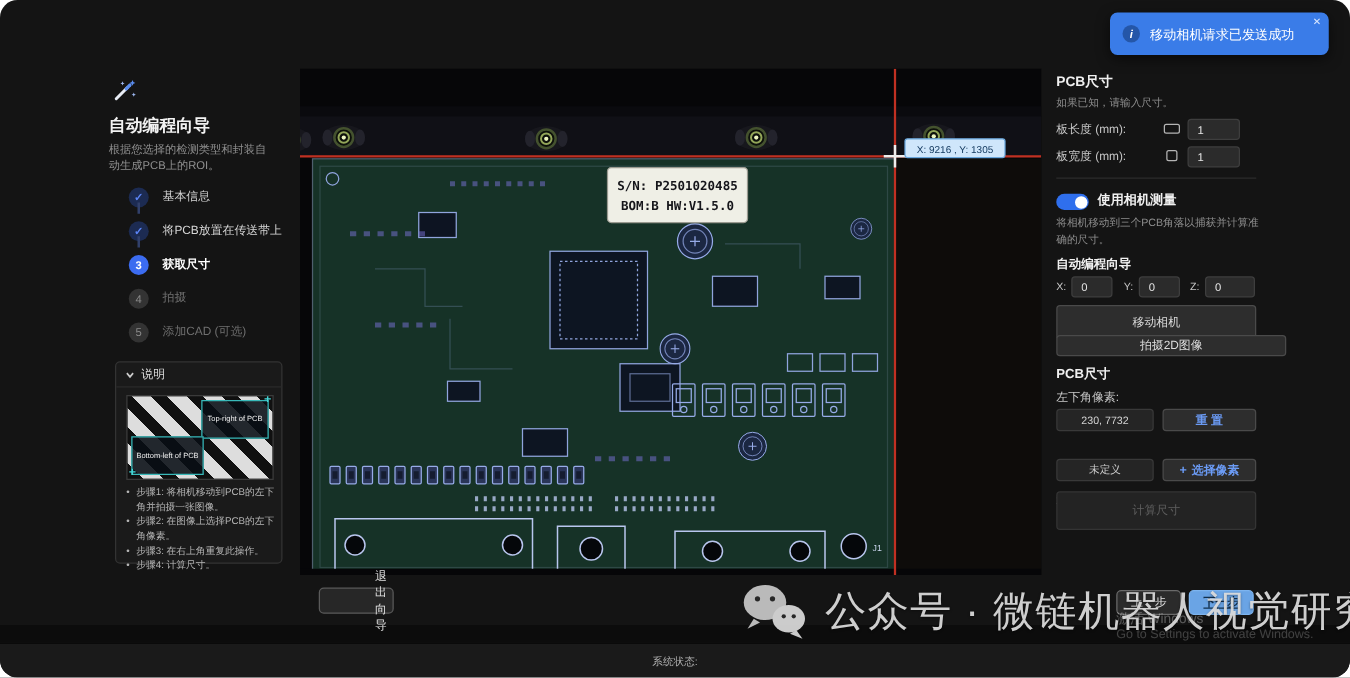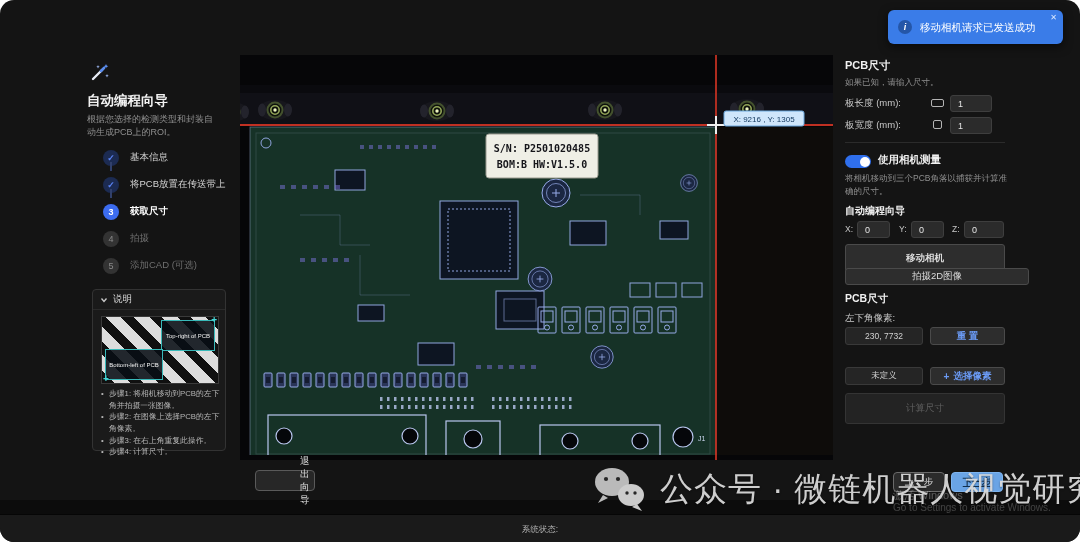--- a/index.html
+++ b/index.html
@@ -312,21 +312,21 @@
 
   <div class="abs" style="left:845px; top:204px; font-size:10px; font-weight:bold; color:#f0f0f0;">自动编程向导</div>
 
   <div class="abs rpanel-label" style="left:845px; top:224px; font-size:8.5px;">X:</div>
   <input class="abs pinput" style="left: 857px; top: 221px; width: 33px;" value="0">
   <div class="abs rpanel-label" style="left:899px; top:224px; font-size:8.5px;">Y:</div>
   <input class="abs pinput" style="left: 911px; top: 221px; width: 33px;" value="0">
   <div class="abs rpanel-label" style="left:952px; top:224px; font-size:8.5px;">Z:</div>
   <input class="abs pinput" style="left: 964px; top: 221px; width: 40px;" value="0">
 
-  <div class="abs btn-dark" style="left:845px; top:244px; width:160px; height:28px;font-weight:bold;">移动相机</div>
+  <div class="abs btn-dark" style="left:845px; top:244px; width:160px; height:28px;">移动相机</div>
   <div class="abs btn-dark" style="left:845px; top:268px; width:184px; height:17px;">拍摄2D图像</div>
 
   <div class="abs heading" style="left:845px; top:292px; font-size:10.5px;">PCB尺寸</div>
 
   <div class="abs rpanel-label" style="left:845px; top:312px;">左下角像素:</div>
   <div class="abs value-box" style="left:845px; top:327px; width:78px; height:18px;">230, 7732</div>
   <div class="abs btn-dark" style="left:930px; top:327px; width:75px; height:18px;">
     <span class="blue-text">重 置</span>
   </div>
 

